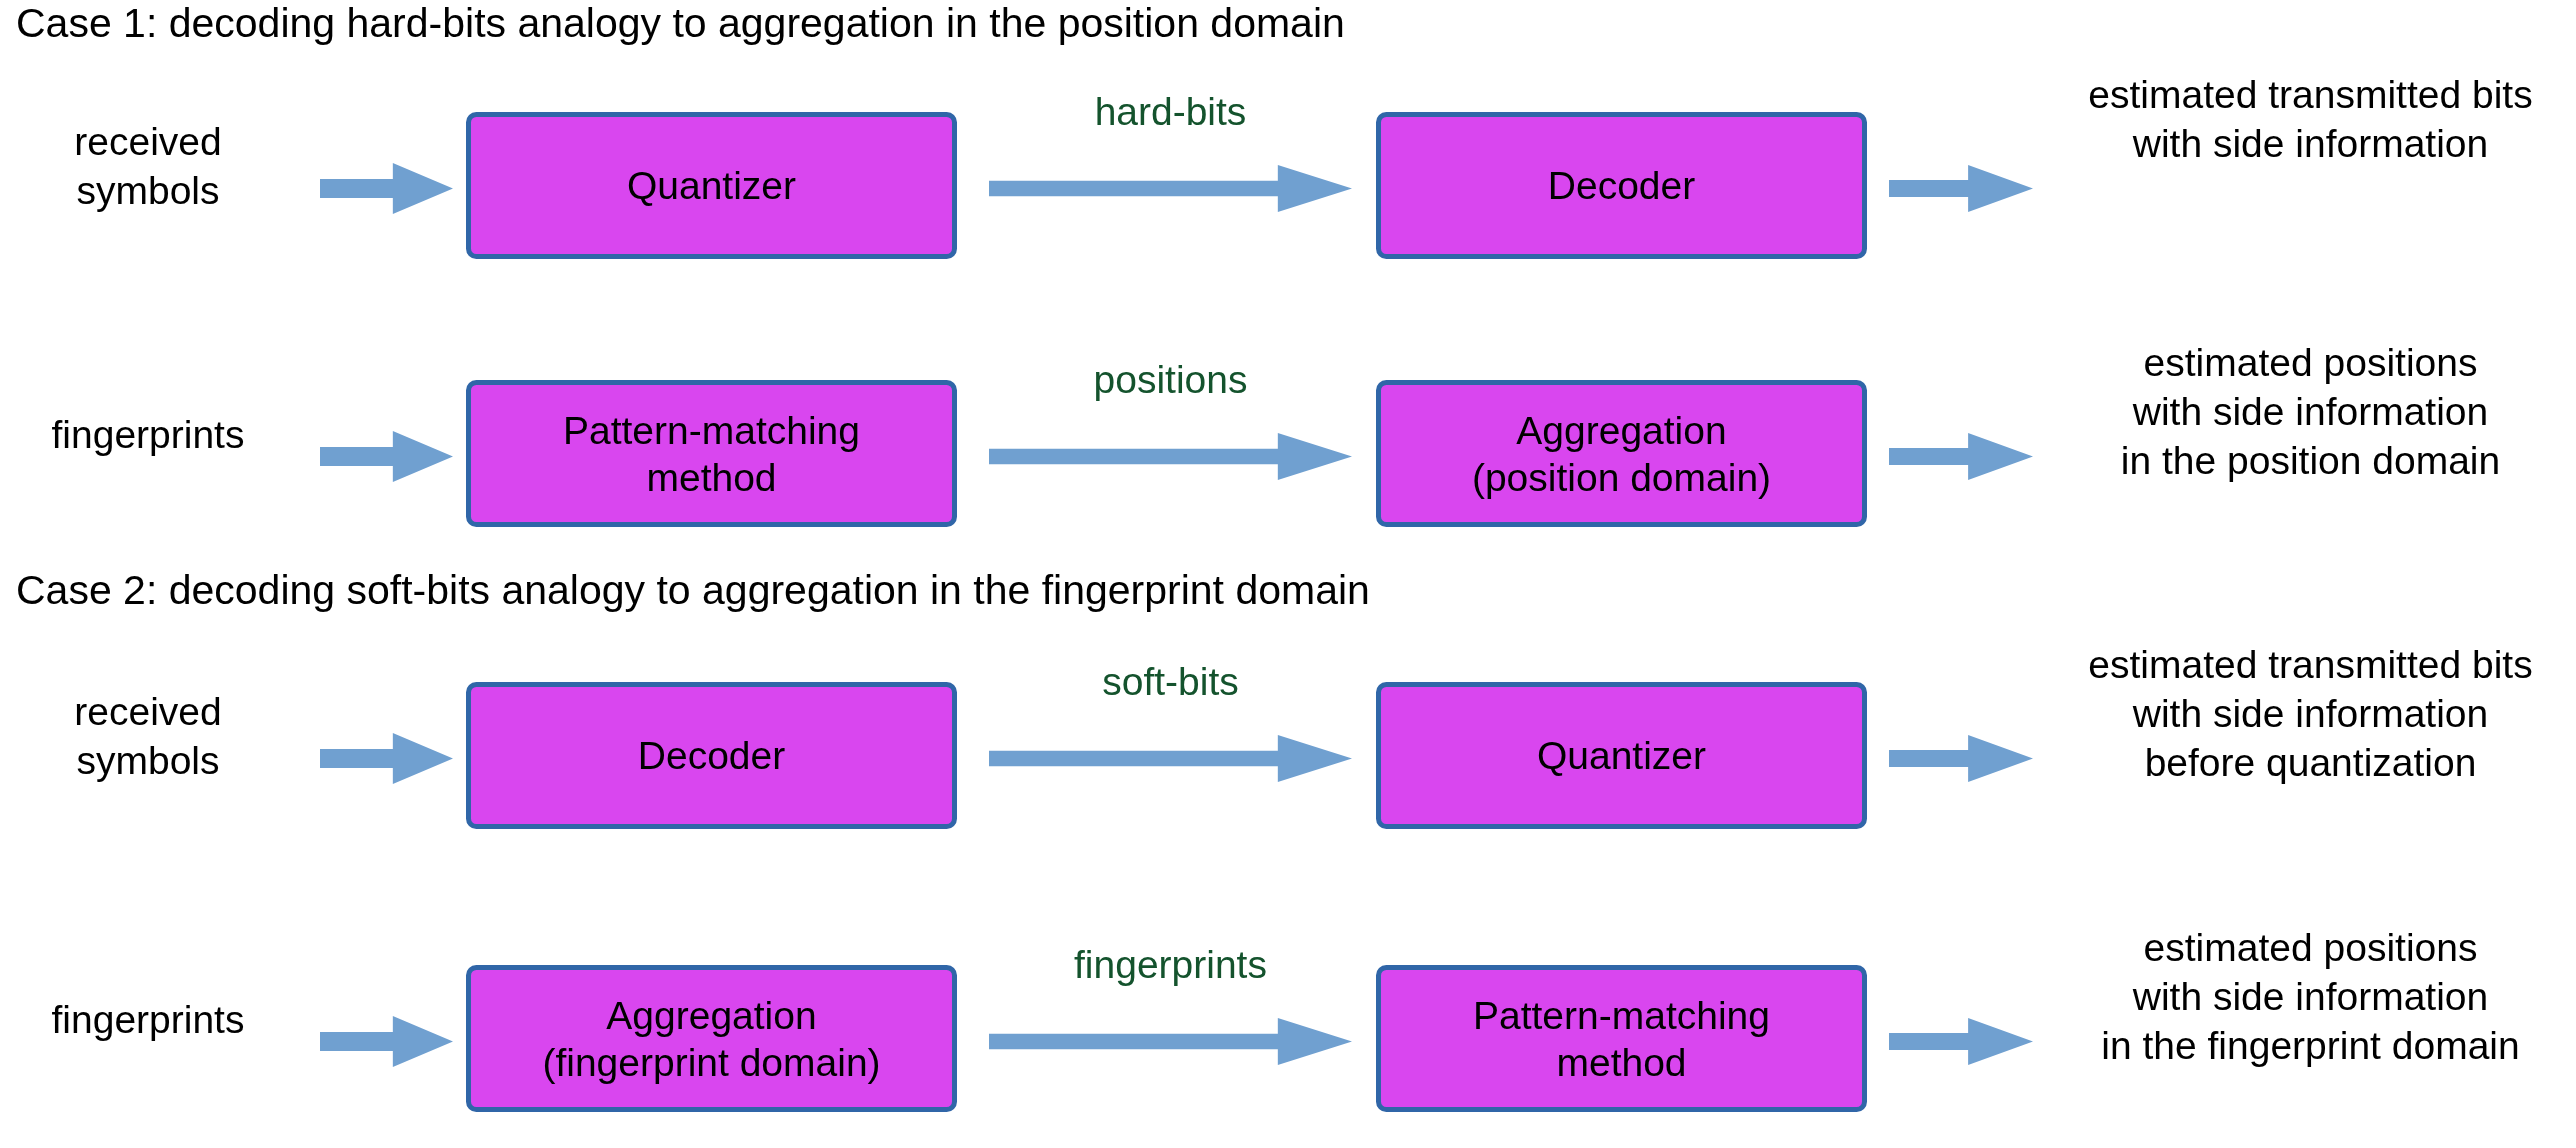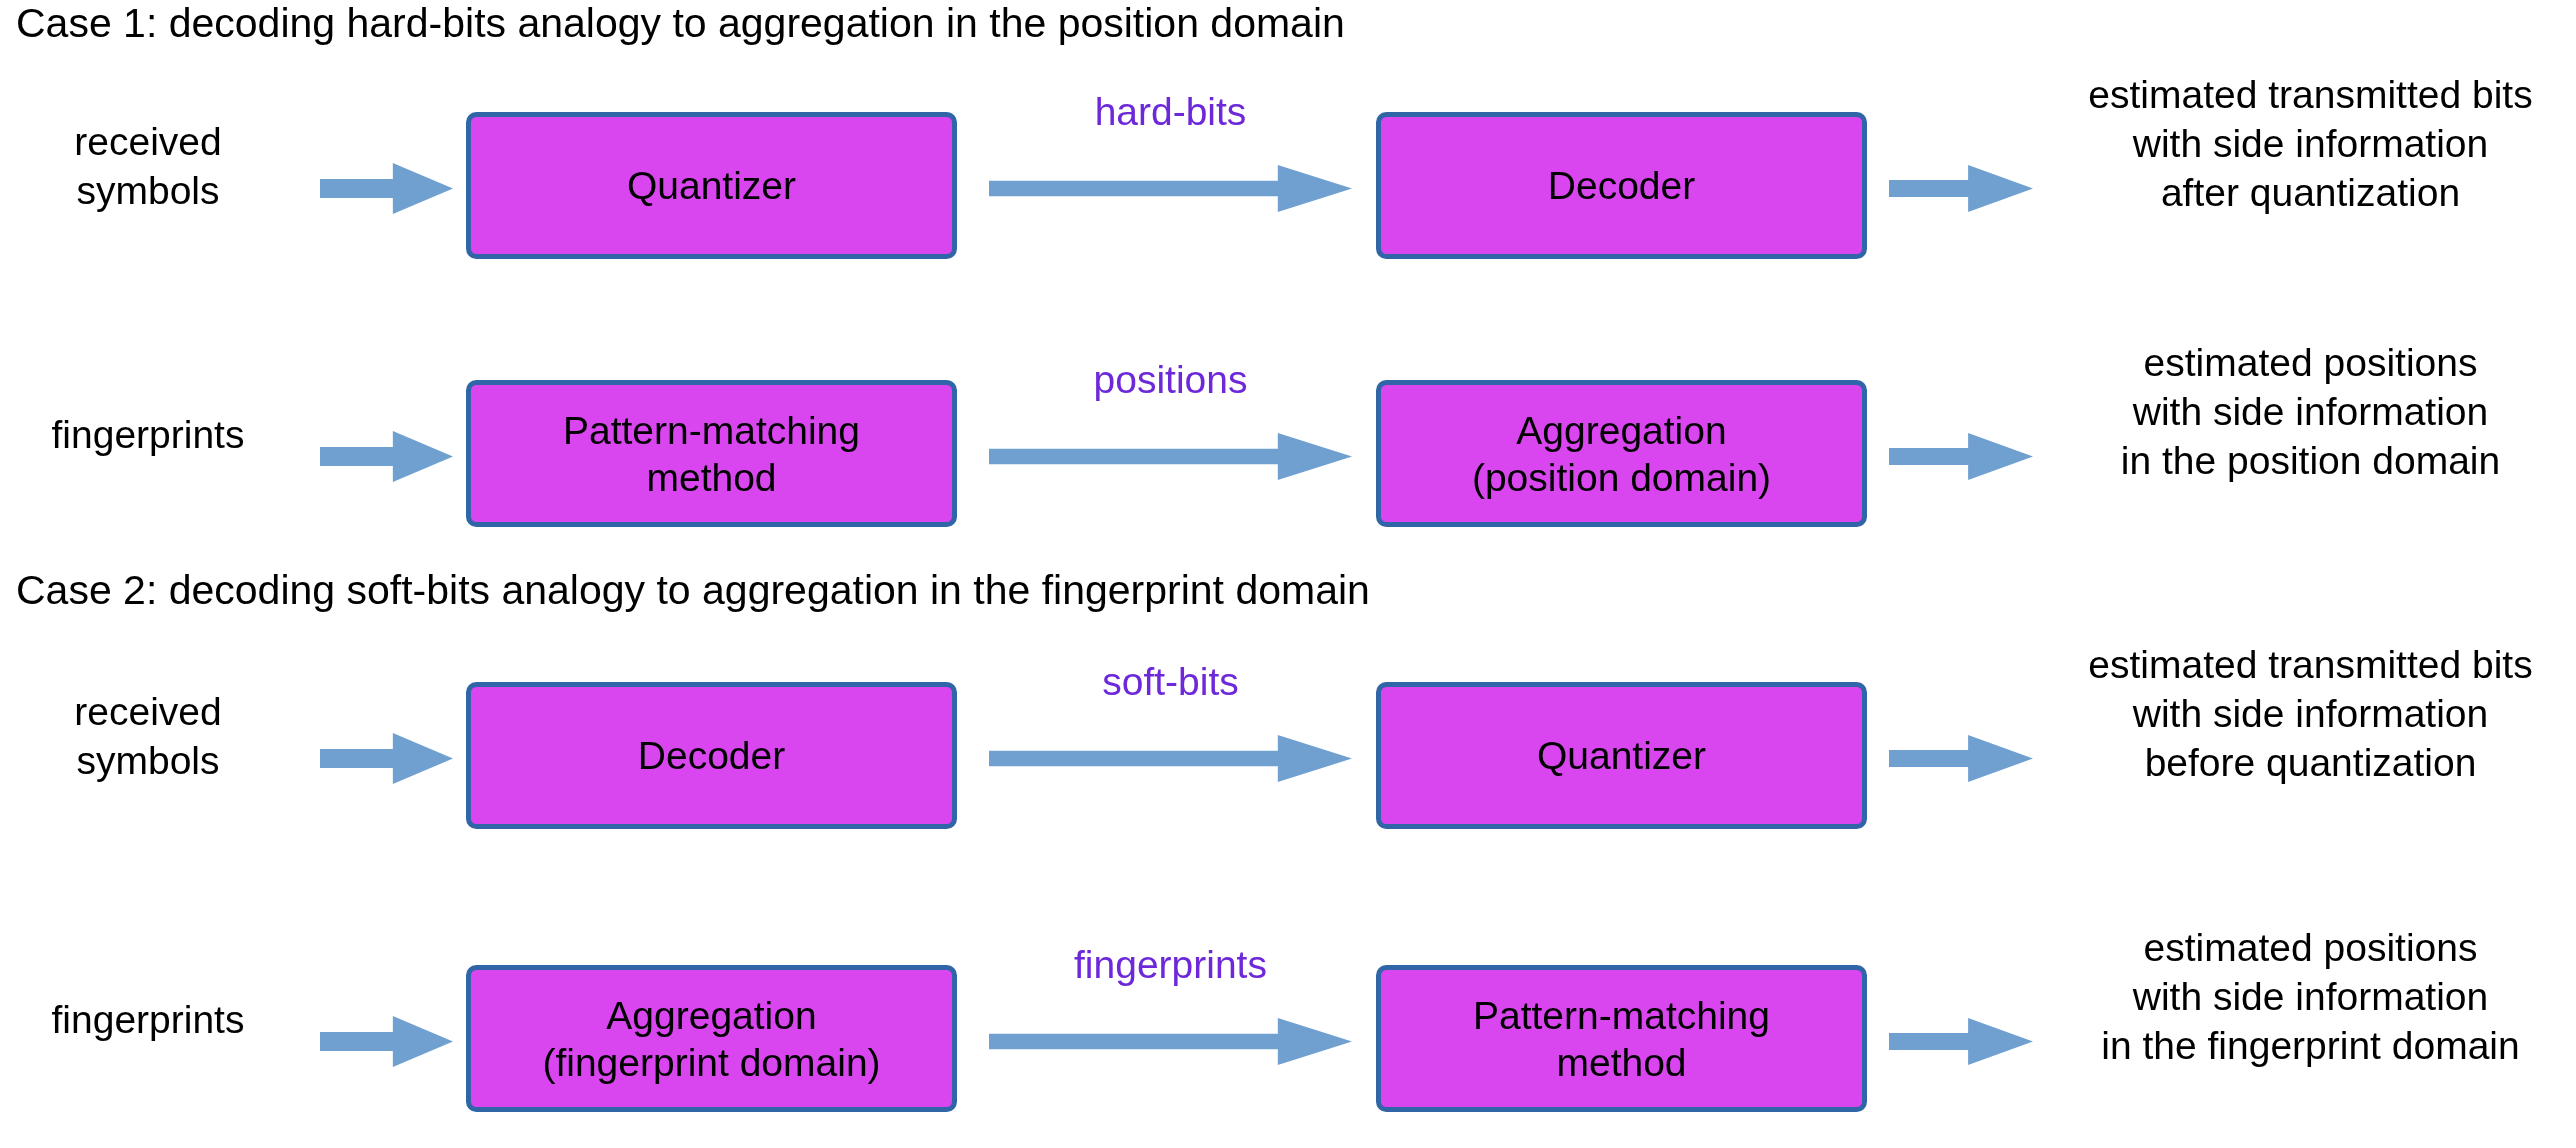--- a/index.html
+++ b/index.html
@@ -119,21 +119,21 @@
 
   
   .arrow-caption {
     position: absolute;
     left: 989px;
     top: 1.6px;
     width: 363px;
     text-align: center;
     font-size: 39px;
     line-height: 46px;
-    color: #6d28d9;
+    color: #14532d;
     white-space: nowrap;
   }
 
   
   .result-text {
     position: absolute;
     left: 2045px;
     top: -17.4px;
     width: 531px;
     text-align: center;
@@ -175,21 +175,20 @@
       <span class="line">Decoder</span>
     </div>
 
     <svg class="arrow arrow-out" viewBox="0 0 182 60" preserveAspectRatio="none">
       <polygon points="0,19 100,19 100,0 182,30 100,60 100,41 0,41" fill="#70A0D0"></polygon>
     </svg>
 
     <div class="result-text">
       <span class="line">estimated transmitted bits</span>
       <span class="line">with side information</span>
-      <span class="line">after quantization</span>
     </div>
   </div>
 
   <div class="row" id="row-2">
 
     <div class="src-label">
       <span class="line">fingerprints</span>
     </div>
 
     <svg class="arrow arrow-short" viewBox="0 0 168 64" preserveAspectRatio="none">

